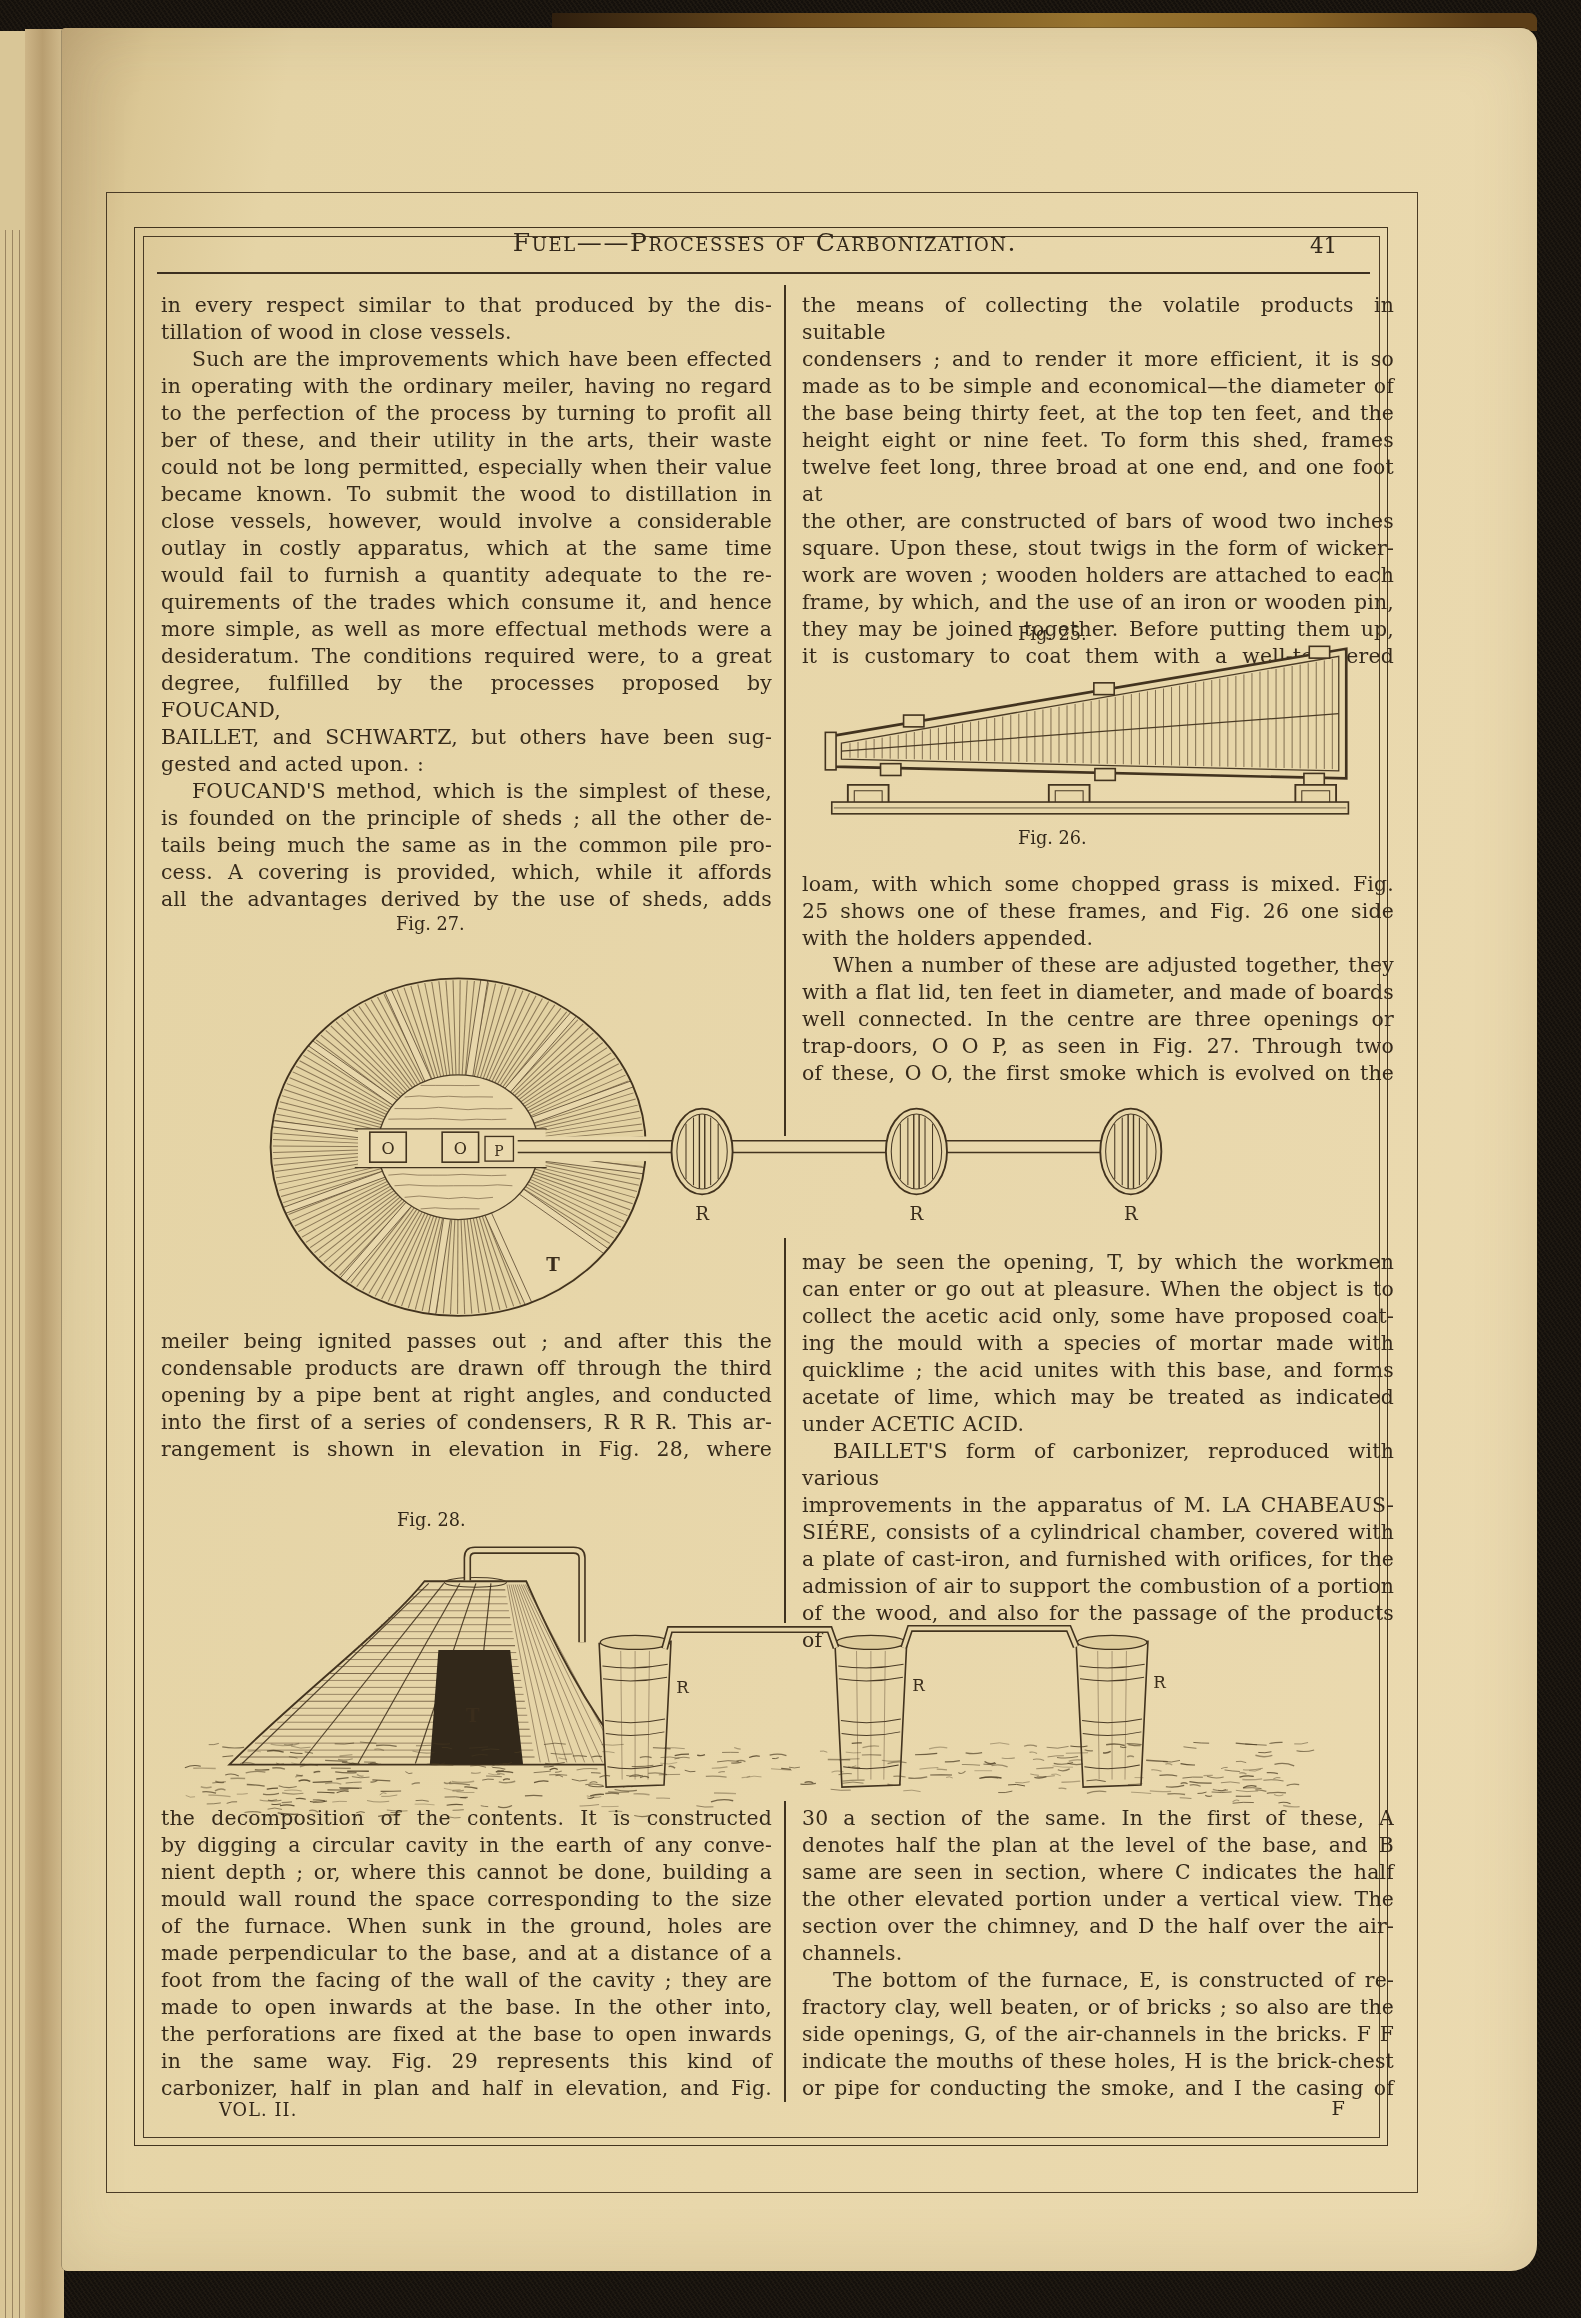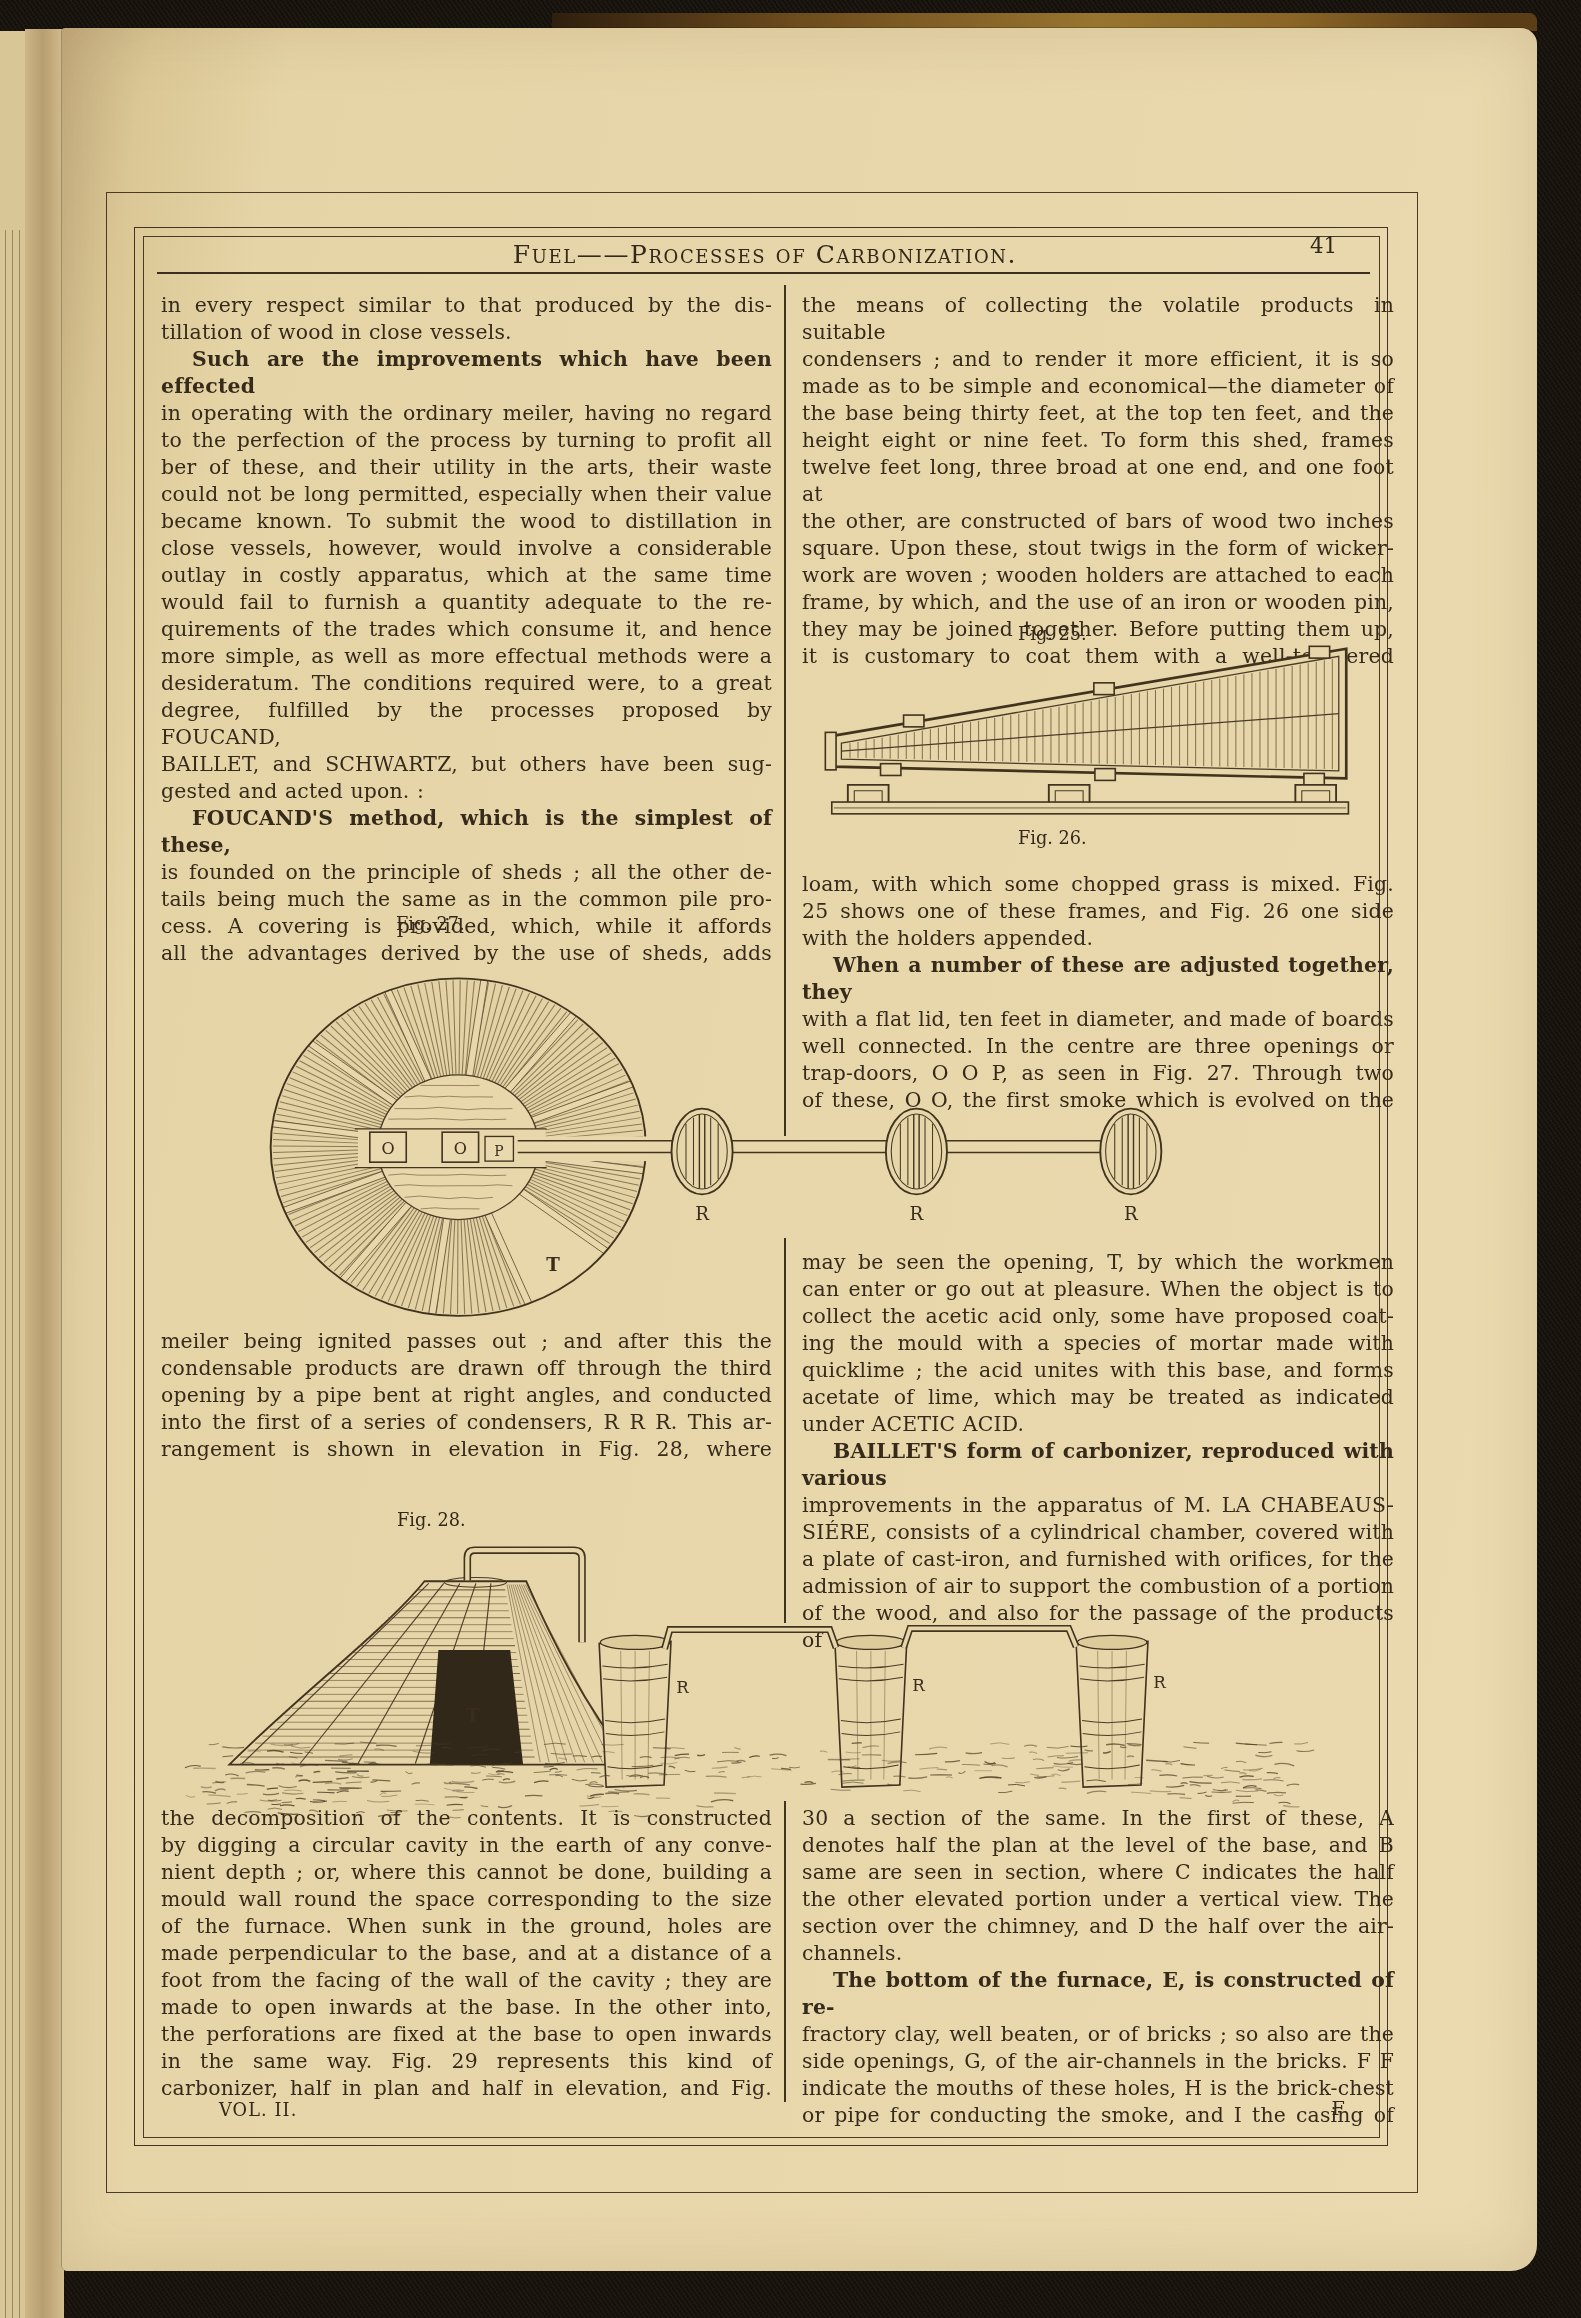--- a/index.html
+++ b/index.html
@@ -19,33 +19,33 @@
     border-radius:3.2px 16px 26px 5.4px;
     background:linear-gradient(100deg,#c5ad7f 0px,#dbc795 91px,#e5d4a6 230px,#e8d7ab 55%,#ebdab0 100%);
     box-shadow:0 0 0 0.5px rgba(20,15,8,.5), inset 0 0 64px rgba(120,95,55,.18);}
   .frame-outer{position:absolute;left:106px;top:192px;width:1310px;height:1999px;
     border:1.3px solid #4a3b26;}
   .frame-double{position:absolute;left:134px;top:227px;width:1252px;height:1917px;
     border:1.6px solid #42341f;}
   .frame-double::after{content:"";position:absolute;left:7.5px;top:7.5px;right:7.5px;bottom:7.5px;
     border:1.1px solid #4a3b26;}
   .running-title{position:absolute;left:158px;top:229px;width:1214px;text-align:center;
-    font:25px/28px "DejaVu Serif",serif;font-variant:small-caps;letter-spacing:1.6px;color:#33281a;margin-top:12px;}
+    font:25px/28px "DejaVu Serif",serif;font-variant:small-caps;letter-spacing:1.6px;color:#33281a;}
   .page-number{position:absolute;left:1278px;top:233px;width:91px;text-align:center;
     font:21.4px/25px "DejaVu Serif",serif;color:#33281a;}
   .header-rule{position:absolute;left:157px;top:272px;width:1213px;height:1.6px;background:#3c2f1f;}
   .divider{position:absolute;left:784px;width:1.6px;background:#3f321f;}
   .seg-a{top:285px;height:851px;}
   .seg-b{top:1238px;height:385px;}
   .seg-c{top:1801px;height:301px;}
   .tblock{position:absolute;}
   .tl{font:20.4px/27px "DejaVu Serif",serif;color:#362a1b;text-align:justify;text-align-last:justify;
     letter-spacing:0.2px;word-spacing:0.8px;}
   .tl.end{text-align-last:left;}
-  .tl.ind{text-indent:31px;font-weight:bold;}
+  .tl.ind{text-indent:31px;}
   .caption{position:absolute;width:118px;text-align:left;font:17.7px/20.4px "DejaVu Serif",serif;color:#33281a;}
   .footer-vol{position:absolute;left:219px;top:2100px;font:17.7px/20.4px "DejaVu Serif",serif;
     letter-spacing:1.1px;color:#33281a;}
   .footer-sig{position:absolute;left:1302px;top:2098px;width:43px;text-align:right;
     font:19.3px/21.4px "DejaVu Serif",serif;color:#33281a;}
   svg#art{position:absolute;left:0;top:0;pointer-events:none;}
   svg text{font-family:"DejaVu Serif",serif;fill:#3a2d1c;}
 </style>
 </head>
 <body>

